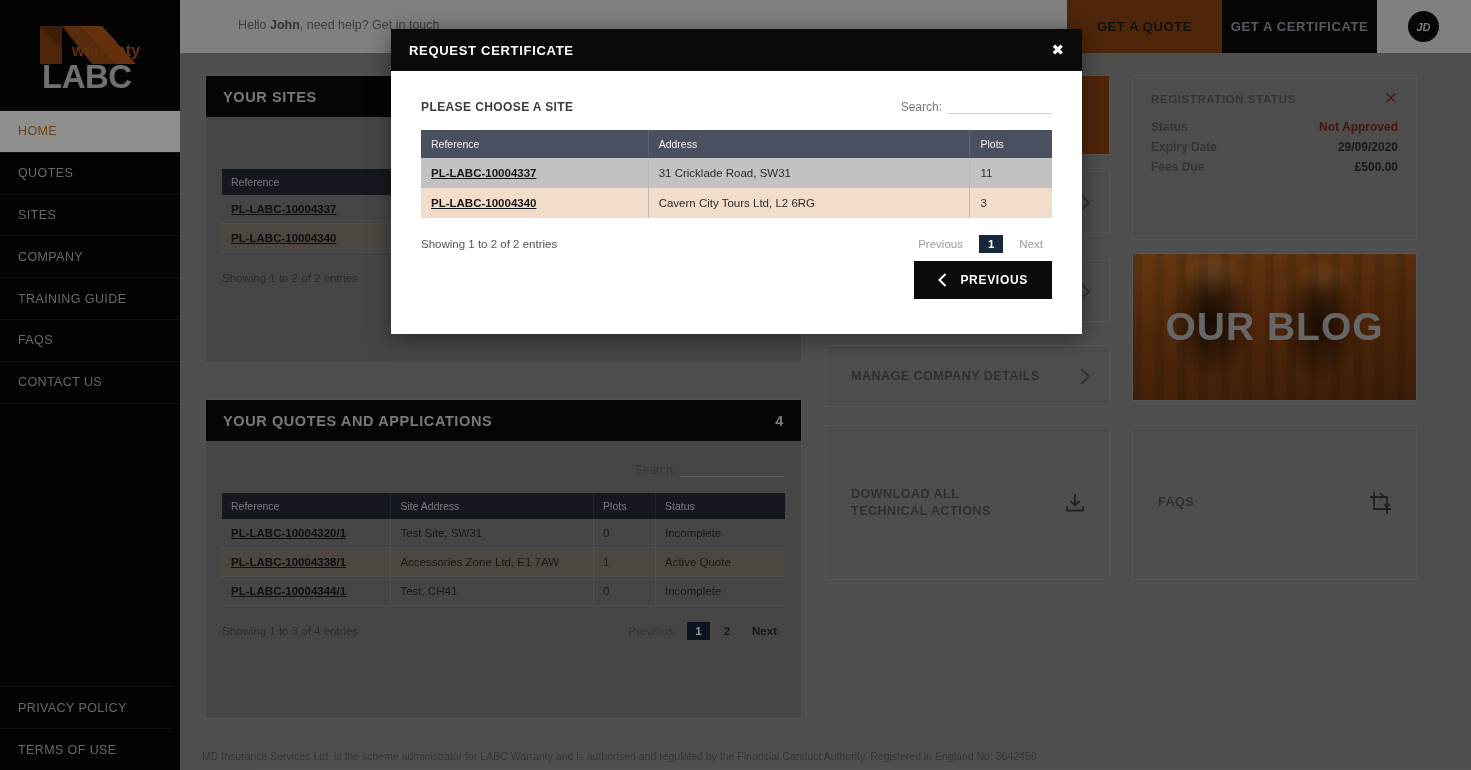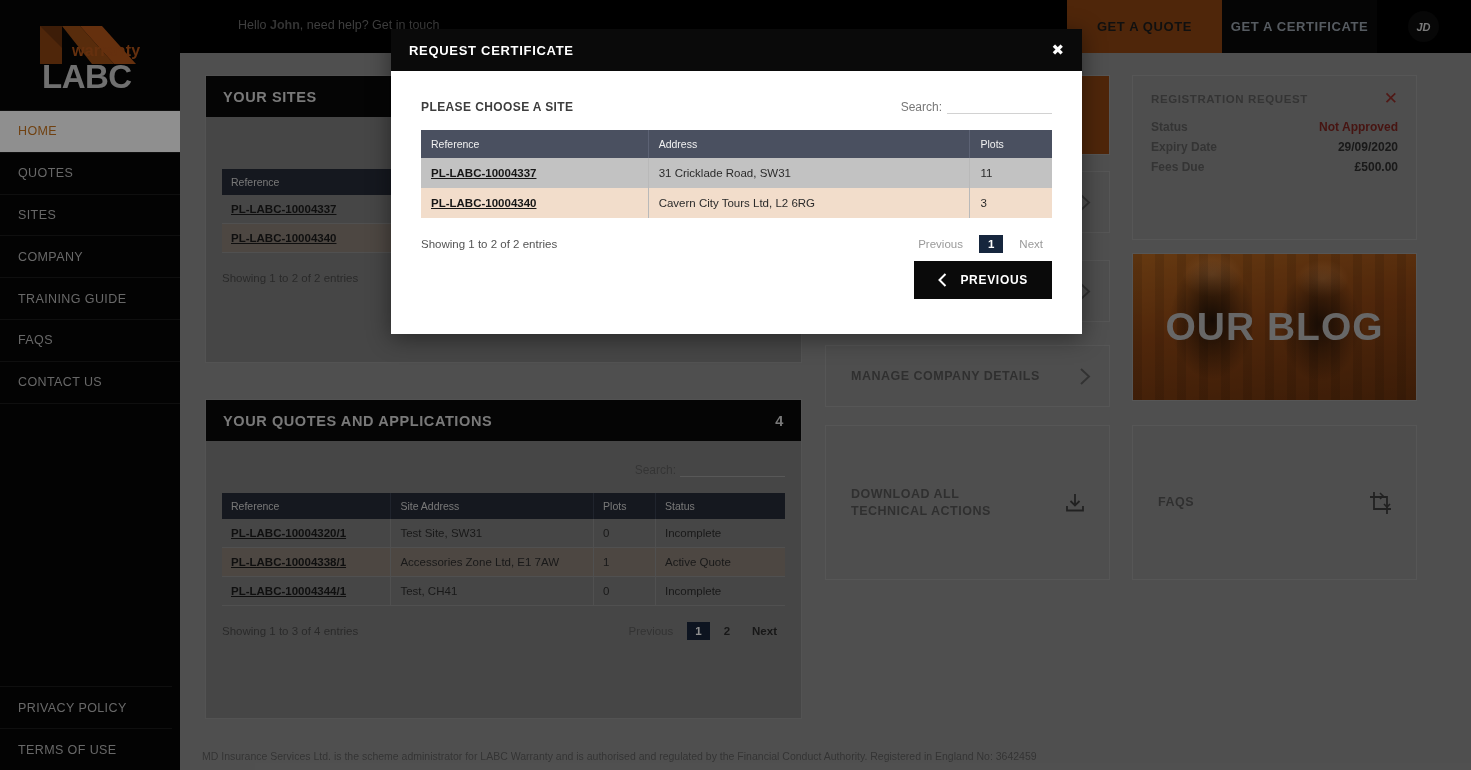--- a/index.html
+++ b/index.html
@@ -34,21 +34,21 @@
     border-bottom: 1px solid #1c1c1c;
     cursor: pointer;
   }
   .nav-item.active { color: #c8751f; background: #ffffff; }
   .nav-bottom { position: absolute; left: 0; bottom: 0; width: 172px; }
   .nav-bottom .nav-item { border-bottom: none; border-top: 1px solid #1c1c1c; height: 42px; }
 
   
   #topbar {
     position: absolute; left: 180px; top: 0; width: 1291px; height: 53px;
-    background: #000000; z-index: 3;
+    background: #e5e5e5; z-index: 3;
   }
   .greeting {
     position: absolute; left: 58px; top: 18px;
     font-size: 12.5px; color: #6f6f6f;
   }
   .greeting b { color: #5b5b5b; }
   .btn-quote {
     position: absolute; left: 887px; top: 0; width: 155px; height: 53px;
     background: #8e4513; color: #1d1d1d; font-size: 13px; font-weight: bold;
     letter-spacing: .6px; display: flex; align-items: center; justify-content: center;
@@ -368,21 +368,21 @@
       <svg class="card-ico" width="26" height="26" viewBox="0 0 26 26">
         <path d="M6 2 L6 19 L23 19" fill="none" stroke="#3c3c3c" stroke-width="1.8"></path>
         <path d="M2 7 L19 7 L19 24" fill="none" stroke="#3c3c3c" stroke-width="1.8"></path>
         <path d="M12 3 L15 6 L12 9" fill="none" stroke="#3c3c3c" stroke-width="1.6"></path>
         <path d="M22 14 L19 17 L16 14" fill="none" stroke="#3c3c3c" stroke-width="1.6"></path>
       </svg>
     </div>
 
     <div class="status-card" style="left:952px; top:22px; width:285px; height:165px;">
       <div class="sc-head">
-        <span class="sc-title">REGISTRATION REQUEST</span>
+        <span class="sc-title">REGISTRATION STATUS</span>
         <span class="sc-close">✕</span>
       </div>
       <div class="sc-rows">
         <div class="sc-row">
           <span class="sc-key">Status</span>
           <span class="sc-val red">Not Approved</span>
         </div>
         <div class="sc-row">
           <span class="sc-key">Expiry Date</span>
           <span class="sc-val">29/09/2020</span>

